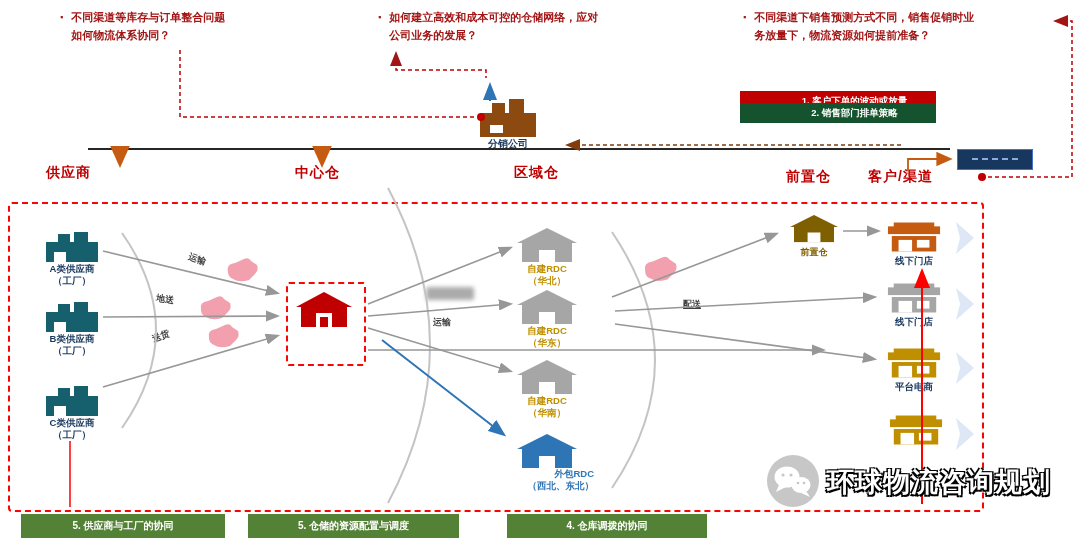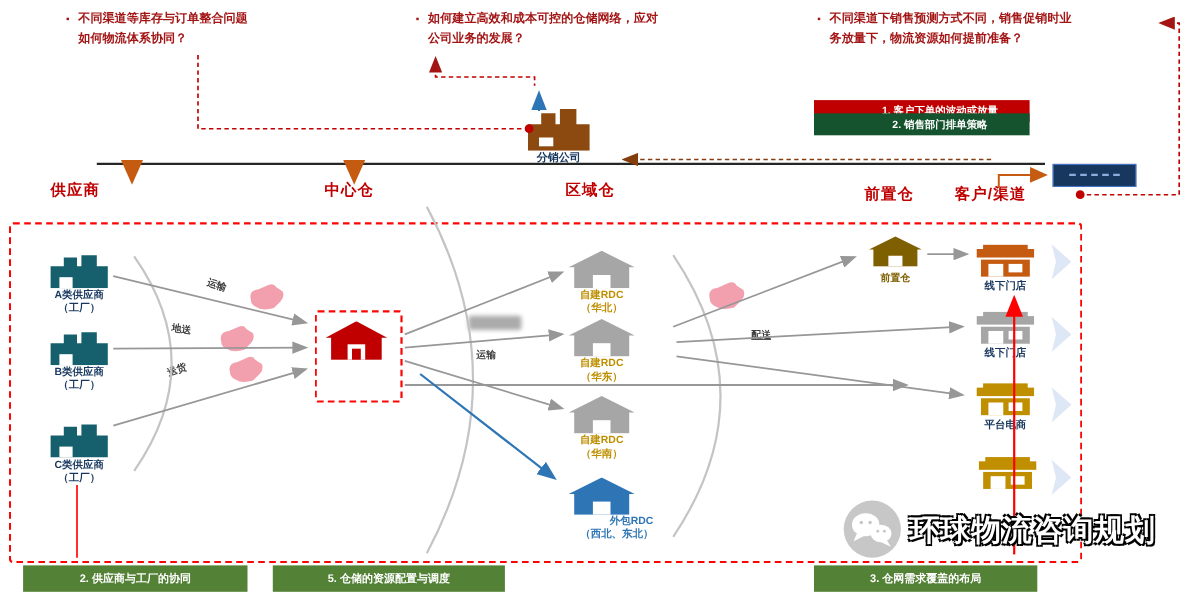--- a/index.html
+++ b/index.html
@@ -267,27 +267,27 @@
         <polygon points="1,0 19,16 1,32 5,16" fill="#dde7f5"></polygon>
       </svg>
   </div>
   <div class="icon" style="left:955px;top:418px;">
     <svg width="20" height="32" viewBox="0 0 20 32">
         <polygon points="1,0 19,16 1,32 5,16" fill="#dde7f5"></polygon>
       </svg>
   </div>
 
   <div class="bar" style="left:21px;width:204px;">
-    <span>2.  供应商与工厂的协同</span>
+    <span>5.  供应商与工厂的协同</span>
   </div>
   <div class="bar" style="left:248px;width:211px;">
     <span>5.  仓储的资源配置与调度</span>
   </div>
-  <div class="bar" style="left:740px;width:203px;">
-    <span>3.  仓网需求覆盖的布局</span>
+  <div class="bar" style="left:507px;width:200px;">
+    <span>4.  仓库调拨的协同</span>
   </div>
 
   <div class="icon" style="left:766px;top:454px;z-index:6;">
     <svg width="54" height="54" viewBox="0 0 54 54">
       <circle cx="27" cy="27" r="26" fill="#c7c7c7"></circle>
       <ellipse cx="21" cy="23" rx="12.5" ry="10.5" fill="#fff"></ellipse>
       <polygon points="13,31 10,38 20,33" fill="#fff"></polygon>
       <ellipse cx="35" cy="31" rx="9.5" ry="8" fill="#fff"></ellipse>
       <polygon points="40,37 44,43 35,39" fill="#fff"></polygon>
       <circle cx="17" cy="21" r="1.6" fill="#c7c7c7"></circle>

